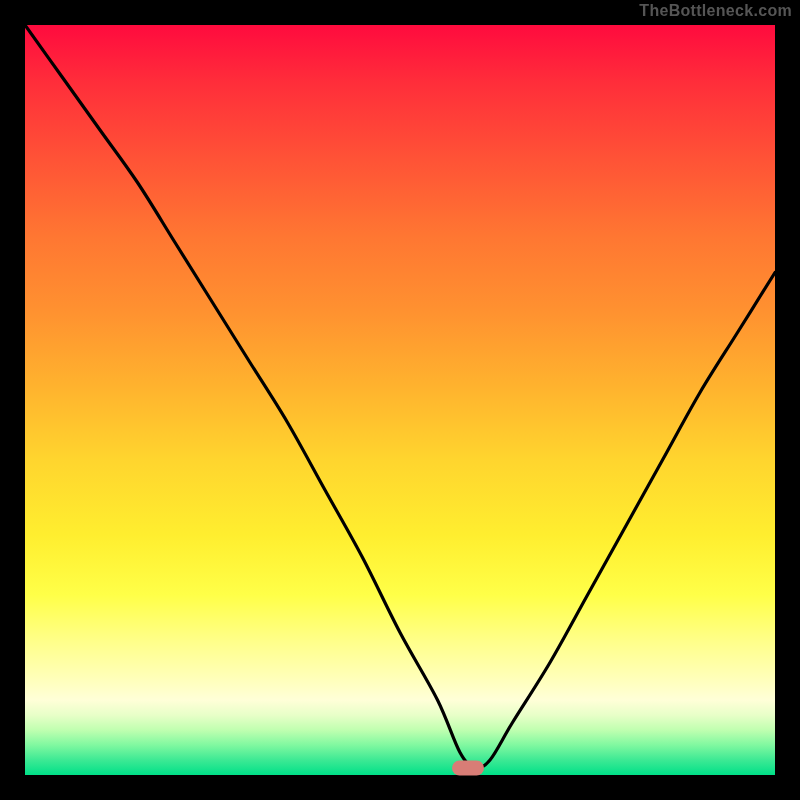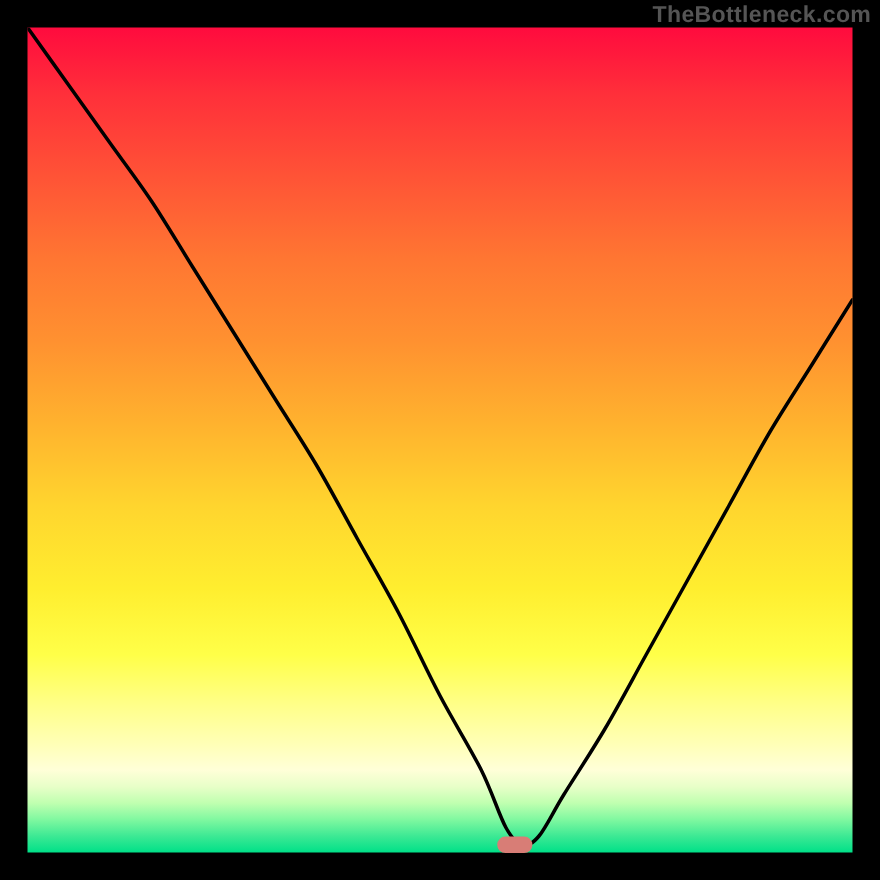--- a/index.html
+++ b/index.html
@@ -41,21 +41,21 @@
       #3de994 98%,
       #00e088 100%
     );
   }
   .watermark {
     position: absolute;
     top: 2px;
     right: 8px;
     color: #555;
     font-family: Arial, Helvetica, sans-serif;
-    font-size: 21px;
+    font-size: 16px;
     font-weight: 600;
     letter-spacing: 0.3px;
     z-index: 10;
   }
   svg.curve {
     position: absolute;
     left: 0;
     top: 0;
     width: 750px;
     height: 750px;

